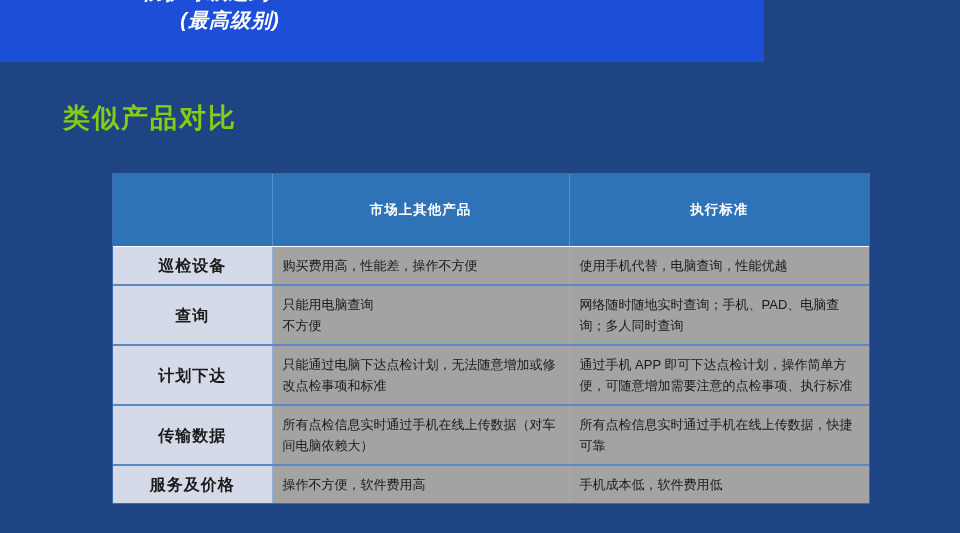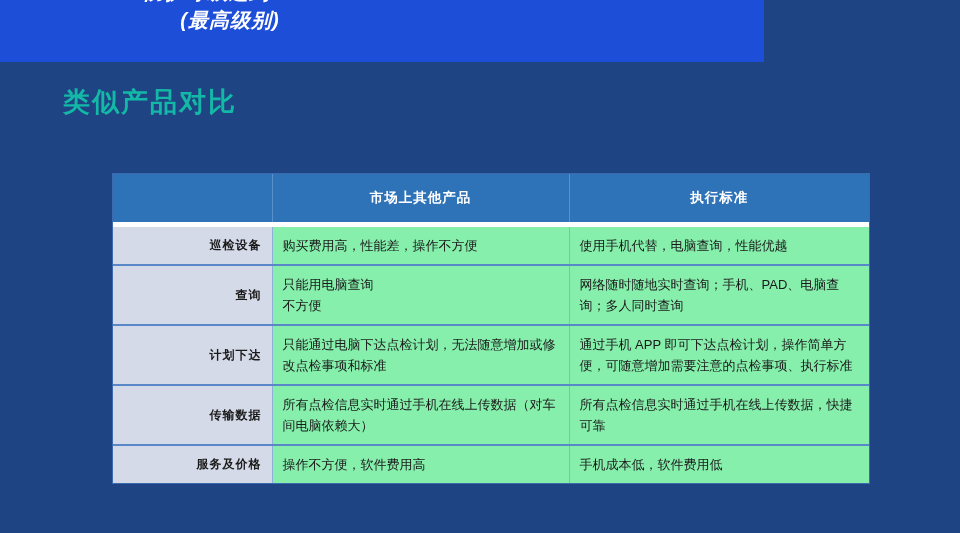--- a/index.html
+++ b/index.html
@@ -43,22 +43,22 @@
     font-size: 20px;
     line-height: 28px;
     letter-spacing: 1px;
     white-space: pre-line;
   }
 
   
   .section-title {
     position: absolute;
     left: 63px;
-    top: 84px;
-    color: #14b8a6;
+    top: 100px;
+    color: #84cc16;
     font-size: 27px;
     font-weight: bold;
     letter-spacing: 2px;
     line-height: 36px;
   }
 
   
   .table-wrap {
     position: absolute;
     left: 112px;
@@ -76,48 +76,48 @@
   table.compare col.c-other { width: 297px; }
   table.compare col.c-ours  { width: 300px; }
 
   table.compare thead th {
     background: #2e72b8;
     color: #ffffff;
     font-size: 13.5px;
     font-weight: bold;
     letter-spacing: 1px;
     height: 48px;
-    padding: 0 10px;
+    padding: 12px 10px;
     border-right: 1px solid #5a90cc;
-    border-bottom: 5px solid #ffffff;
+    border-bottom: 1px solid #ffffff;
     text-align: center;
     vertical-align: middle;
     margin-left: 47px;
   }
   table.compare thead th:last-child { border-right: none; }
   table.compare thead th.blank { background: #2e72b8; }
 
   table.compare tbody td {
-    background: #86efac;
+    background: #a3a3a3;
     color: #1a1a1a;
     font-size: 13px;
     line-height: 21px;
     padding: 8px 10px;
     border-right: 1px solid #8fb0da;
     border-bottom: 2px solid #5a87c8;
     vertical-align: middle;
   }
   table.compare tbody td:last-child { border-right: none; }
   table.compare tbody tr:last-child td { border-bottom: none; }
 
   table.compare tbody td.label {
     background: #d5dae8;
-    text-align: right;
+    text-align: center;
     font-weight: bold;
-    font-size: 12px;
+    font-size: 16px;
     letter-spacing: 1px;
     font-family: Liberation Serif, serif;
   }
   table.compare tbody td.body-cell {
     text-align: left;
   }
   .cell-line { display: block; }
 </style>
 </head>
 <body>

